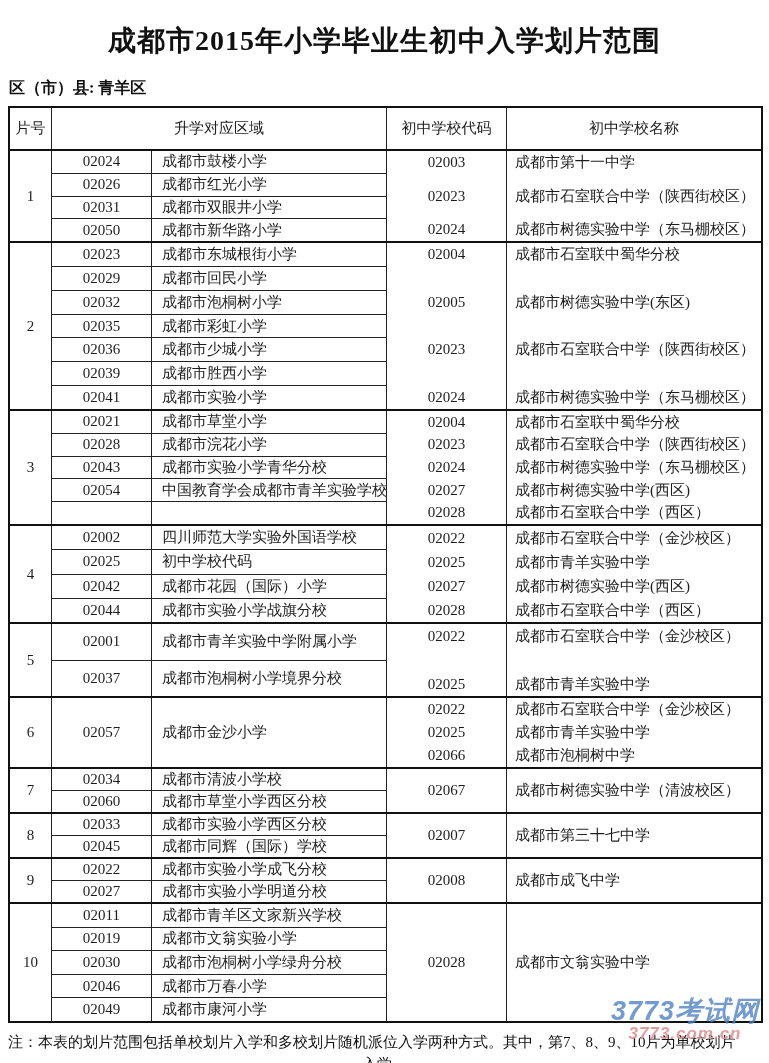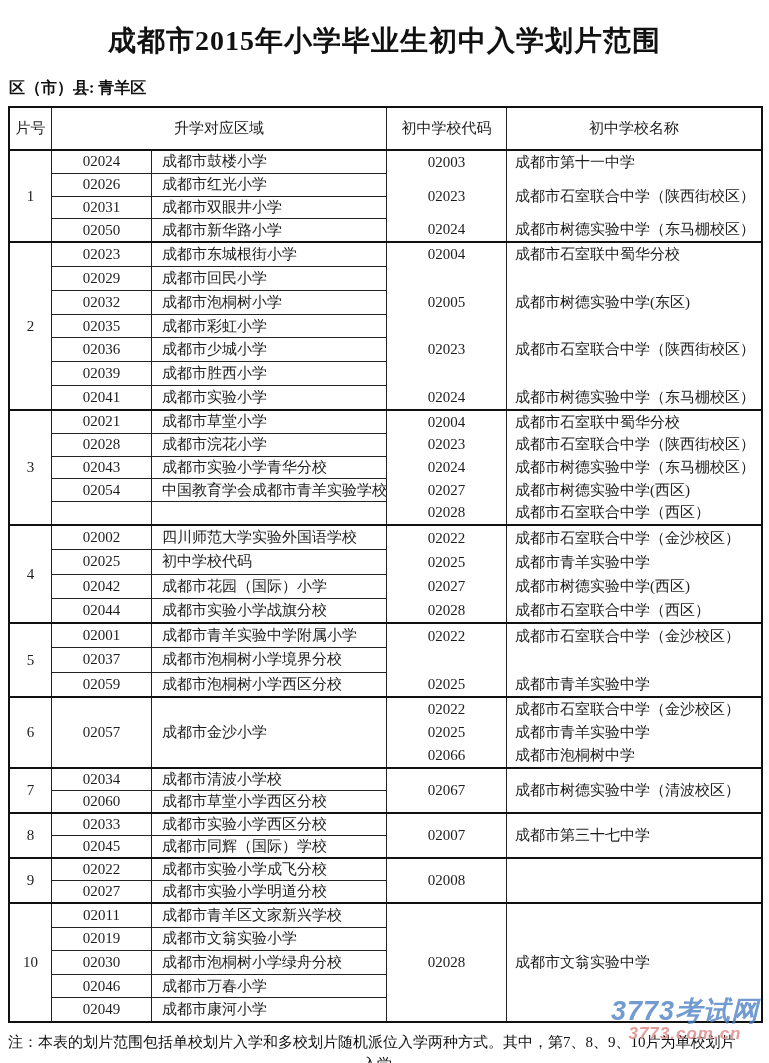--- a/index.html
+++ b/index.html
@@ -218,24 +218,20 @@
         <div class="zone-cell">5</div>
         <div class="leftwrap">
           <div class="lrow">
             <div class="lcode">02001</div>
             <div class="lname">成都市青羊实验中学附属小学</div>
           </div>
           <div class="lrow">
             <div class="lcode">02037</div>
             <div class="lname">成都市泡桐树小学境界分校</div>
           </div>
-          <div class="lrow">
-            <div class="lcode">02059</div>
-            <div class="lname">成都市泡桐树小学西区分校</div>
-          </div>
         </div>
         <div class="rcol rcodes col-mcode">
           <div class="rline" style="height: 24px;">02022</div>
           <div class="rline" style="height: 24px;">02025</div>
         </div>
         <div class="rcol rnames col-mname">
           <div class="rline" style="height: 24px;">成都市石室联合中学（金沙校区）</div>
           <div class="rline" style="height: 24px;">成都市青羊实验中学</div>
         </div>
       </div>
@@ -303,20 +299,23 @@
             <div class="lcode">02022</div>
             <div class="lname">成都市实验小学成飞分校</div>
           </div>
           <div class="lrow">
             <div class="lcode">02027</div>
             <div class="lname">成都市实验小学明道分校</div>
           </div>
         </div>
         <div class="rcol rcodes col-mcode center">
           <div class="rline">02008</div>
+        </div>
+        <div class="rcol rnames col-mname center">
+          <div class="rline">成都市成飞中学</div>
         </div>
       </div>
       <div class="zblock" style="height: 117px;">
         <div class="zone-cell">10</div>
         <div class="leftwrap">
           <div class="lrow">
             <div class="lcode">02011</div>
             <div class="lname">成都市青羊区文家新兴学校</div>
           </div>
           <div class="lrow">

